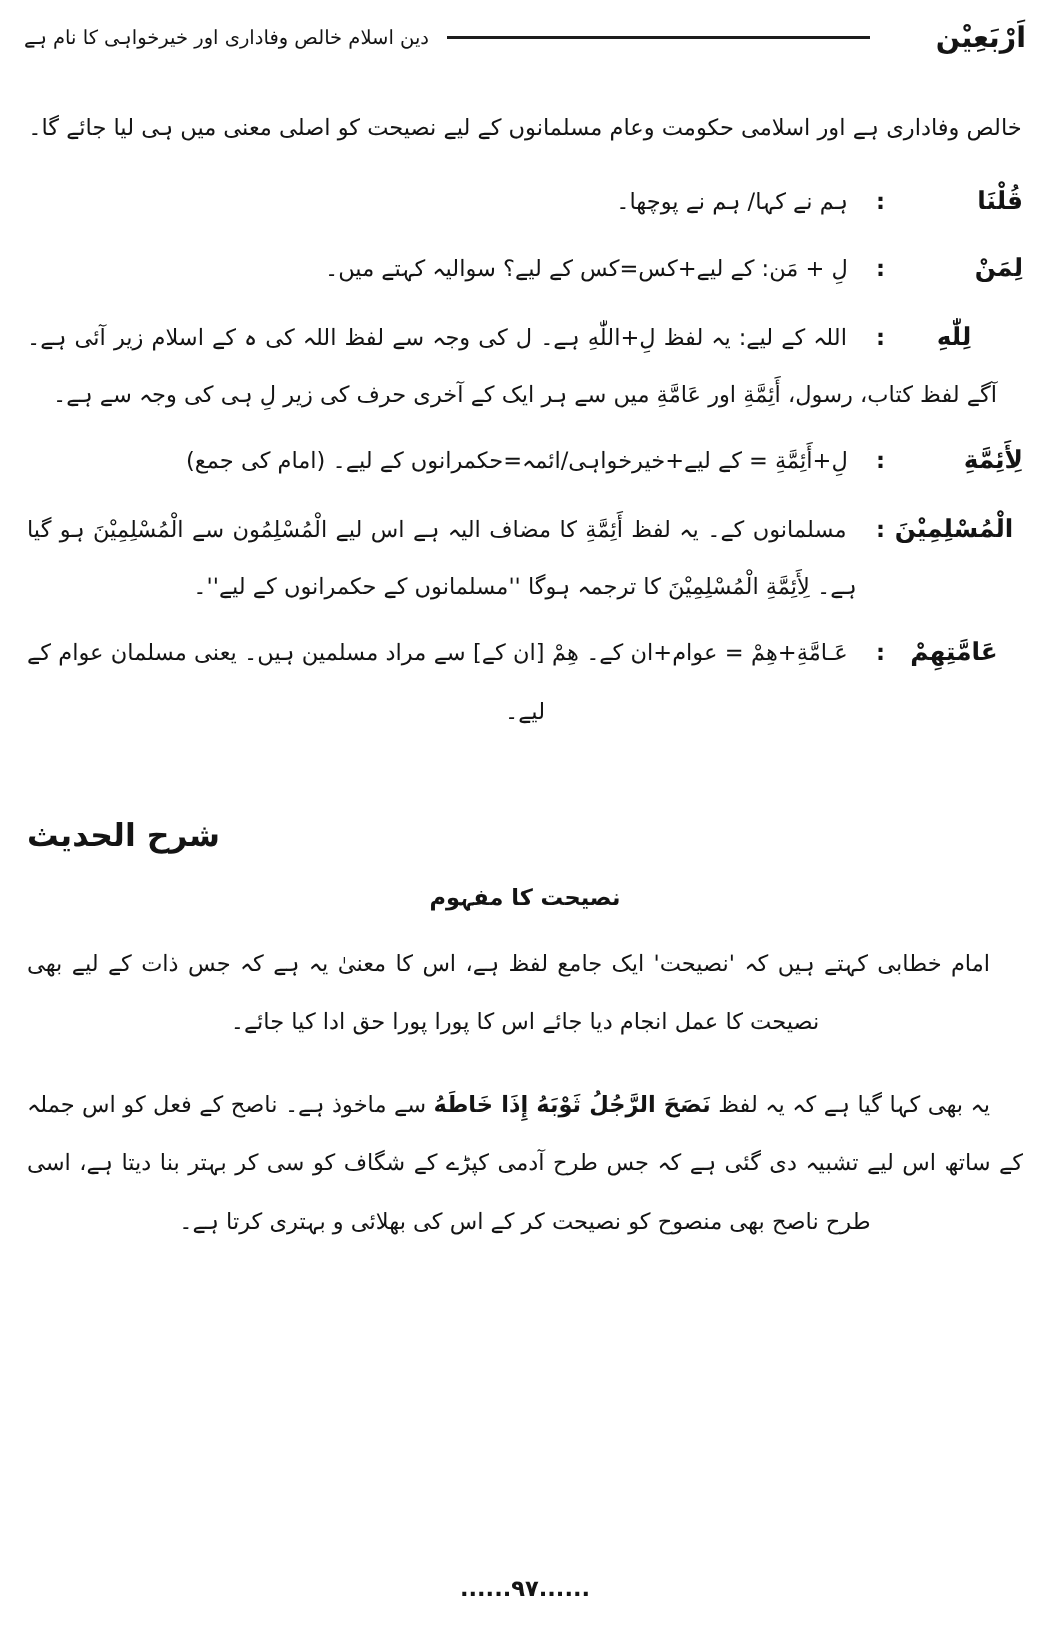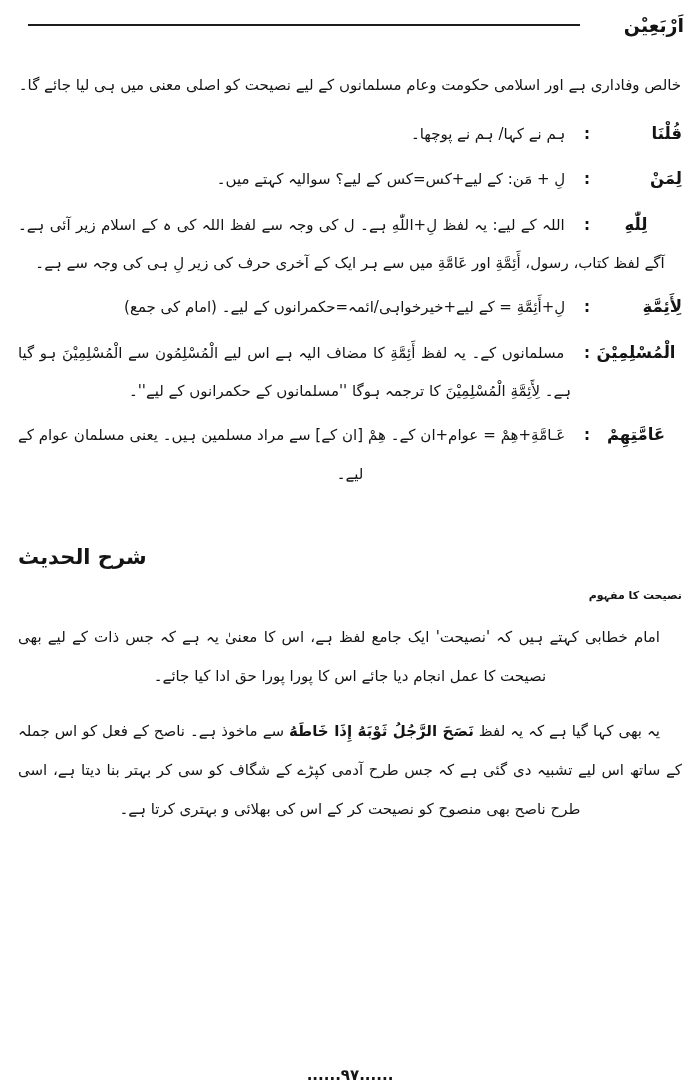--- a/index.html
+++ b/index.html
@@ -43,44 +43,45 @@
     display:inline-block;min-width:92px;
     font-weight:bold;font-size:16.5px;
   }
   .g-colon{margin-left:14px;font-weight:bold;}
   .section-heading{
     margin:52px 0 0 0;
     font-size:21px;font-weight:bold;text-align:left;
   }
   .section-subheading{
     margin:20px 0 0 0;
-    font-size:11px;font-weight:bold;text-align:right;
+    font-size:15px;font-weight:bold;text-align:center;
   }
   .para{
     margin:16px 0 0 0;
     font-size:15px;line-height:2.6;
     text-align:justify;text-align-last:center;
     text-indent:22px;
   }
   .arabic-phrase{font-weight:bold;}
   .footer{
-    position:absolute;left:0;right:0;bottom:4px;
+    position:absolute;left:0;right:0;bottom:20px;
     text-align:center;
     font-size:15px;font-weight:bold;
     letter-spacing:1px;
   }
 </style>
 </head>
 <body>
 
 <div class="page">
 
   <div class="header">
     <span class="book-title">اَرْبَعِيْن</span>
     <span class="header-rule"></span>
+    <span class="running-head">دین اسلام خالص وفاداری اور خیرخواہی کا نام ہے</span>
   </div>
 
   <div class="content">
 
     <p class="intro">خالص وفاداری ہے اور اسلامی حکومت وعام مسلمانوں کے لیے نصیحت کو اصلی معنی میں ہی لیا جائے گا۔</p>
 
     <div class="glossary">
 
       <div class="g-row">
         <span class="g-term">قُلْنَا</span><span class="g-colon">:</span>

